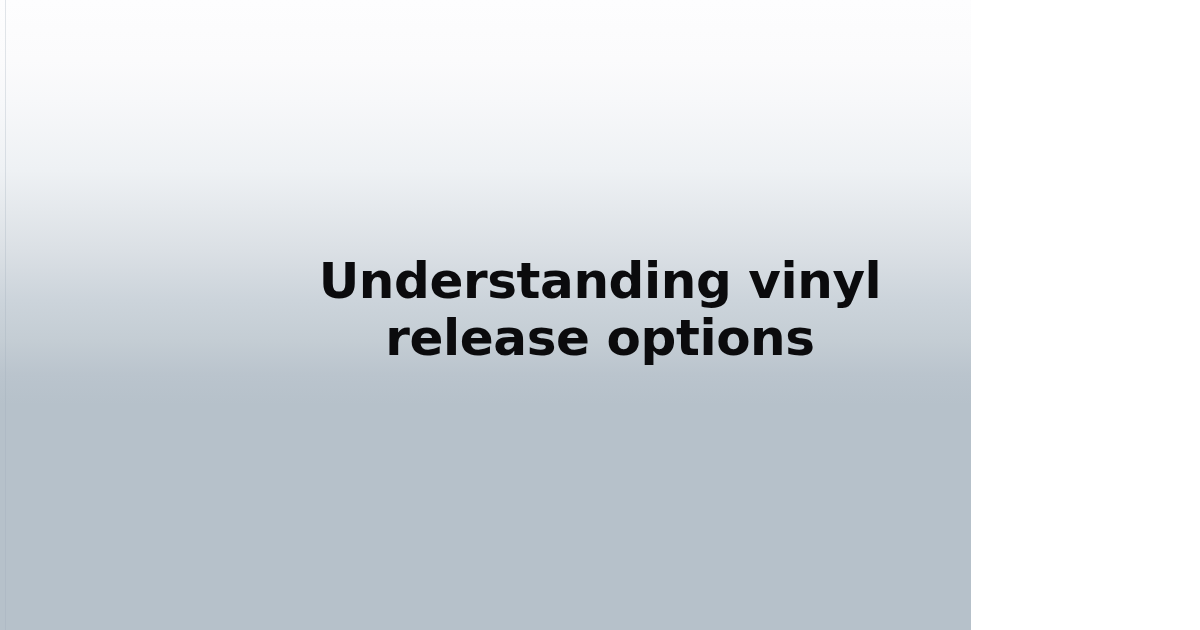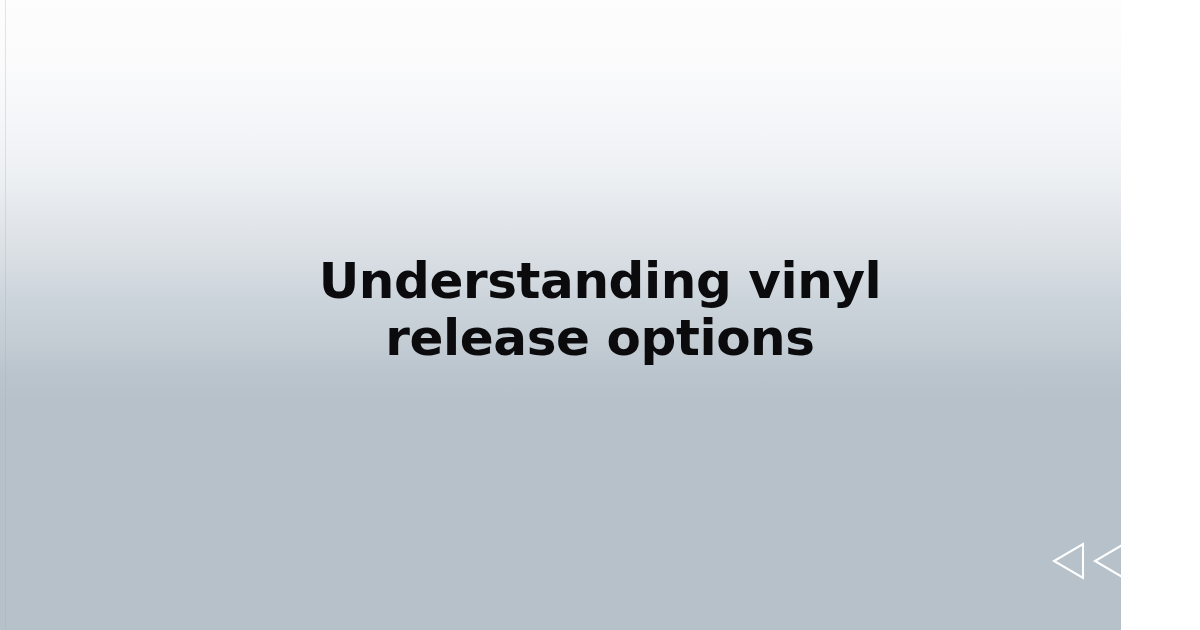--- a/index.html
+++ b/index.html
@@ -10,21 +10,21 @@
   body {
     width: 1200px;
     height: 630px;
     overflow: hidden;
     font-family: "Liberation Sans", "DejaVu Sans", sans-serif;
   }
 
   
   .hero {
     position: relative;
-    width: 1121px;
+    width: 971px;
     height: 630px;
     box-sizing: border-box;
     background: linear-gradient(
         to bottom,
         #fdfdfe 0px,
         #fbfbfc 60px,
         #f7f8fa 100px,
         #eef1f4 170px,
         #dbe0e5 250px,
         #ccd4db 300px,

